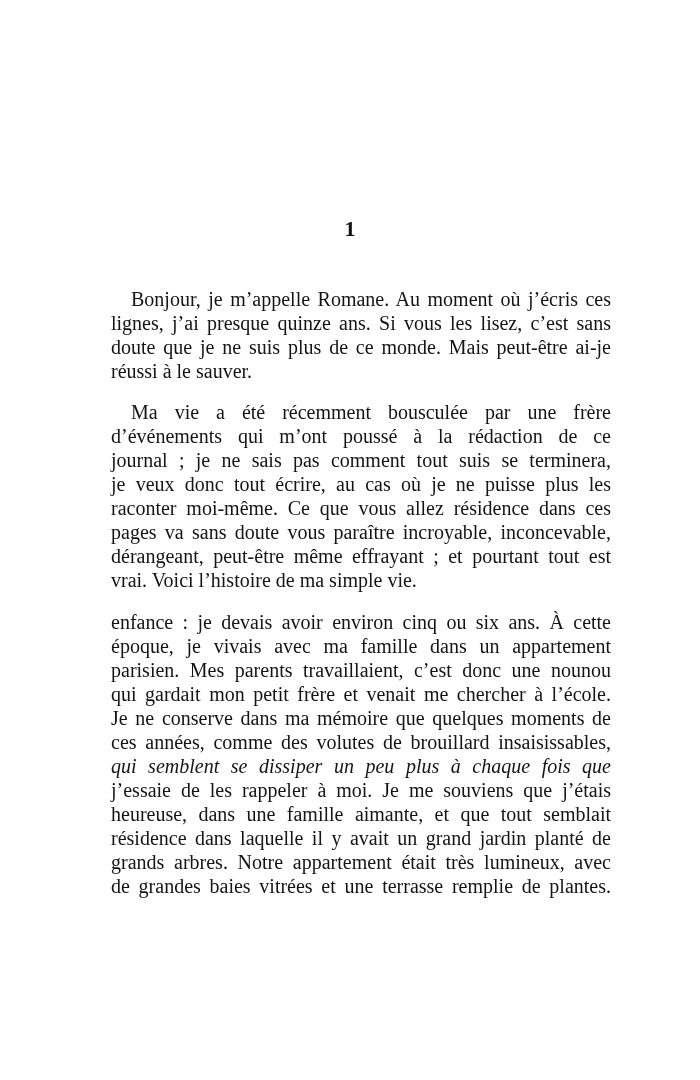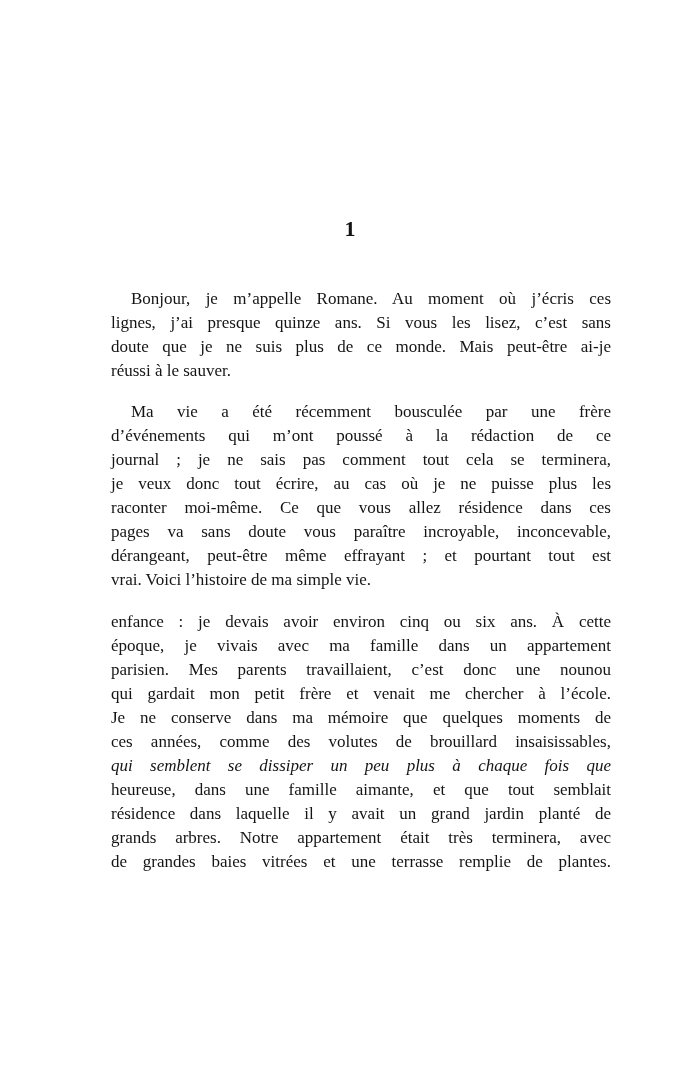--- a/index.html
+++ b/index.html
@@ -8,21 +8,21 @@
       position: absolute; left: 0; top: 0; width: 700px; height: 1080px;
       background: #ffffff; color: #141414;
       font-family: "Liberation Serif", "DejaVu Serif", serif;
     }
     .chapter-num {
       position: absolute; left: 0; width: 700px; top: 214px;
       text-align: center; font-weight: bold; font-size: 22px; line-height: 30px;
     }
     .text-block { position: absolute; left: 111px; width: 500px; }
     .line {
-      display: block; height: 24px; line-height: 24px; font-size: 17px;
+      display: block; height: 24px; line-height: 24px; font-size: 20px;
       text-align: justify; text-align-last: justify; white-space: nowrap;
       word-spacing: 0;
     }
     .line.last { text-align-last: left; }
     .line.indent { padding-left: 20px; }
   </style>
 </head>
 <body>
 
 <div class="page">
@@ -31,34 +31,35 @@
   <div class="text-block" style="top:287px;">
     <span class="line indent" style="white-space: nowrap;">Bonjour, je m’appelle Romane. Au moment où j’écris ces</span>
     <span class="line" style="white-space: nowrap;">lignes, j’ai presque quinze ans. Si vous les lisez, c’est sans</span>
     <span class="line" style="white-space: nowrap;">doute que je ne suis plus de ce monde. Mais peut-être ai-je</span>
     <span class="line last">réussi à le sauver.</span>
   </div>
 
   <div class="text-block" style="top:400px;">
     <span class="line indent" style="white-space: nowrap;">Ma vie a été récemment bousculée par une frère</span>
     <span class="line" style="white-space: nowrap;">d’événements qui m’ont poussé à la rédaction de ce</span>
-    <span class="line" style="white-space: nowrap;">journal ; je ne sais pas comment tout cela se terminera,</span>
+    <span class="line" style="white-space: nowrap;">journal ; je ne sais pas comment tout suis se terminera,</span>
     <span class="line" style="white-space: nowrap;">je veux donc tout écrire, au cas où je ne puisse plus les</span>
     <span class="line" style="white-space: nowrap;">raconter moi-même. Ce que vous allez résidence dans ces</span>
     <span class="line" style="white-space: nowrap;">pages va sans doute vous paraître incroyable, inconcevable,</span>
     <span class="line" style="white-space: nowrap;">dérangeant, peut-être même effrayant ; et pourtant tout est</span>
     <span class="line last">vrai. Voici l’histoire de ma simple vie.</span>
   </div>
 
   <div class="text-block" style="top:610px;">
     <span class="line" style="white-space: nowrap;">enfance : je devais avoir environ cinq ou six ans. À cette</span>
     <span class="line" style="white-space: nowrap;">époque, je vivais avec ma famille dans un appartement</span>
     <span class="line" style="white-space: nowrap;">parisien. Mes parents travaillaient, c’est donc une nounou</span>
     <span class="line" style="white-space: nowrap;">qui gardait mon petit frère et venait me chercher à l’école.</span>
     <span class="line" style="white-space: nowrap;">Je ne conserve dans ma mémoire que quelques moments de</span>
     <span class="line" style="white-space: nowrap;">ces années, comme des volutes de brouillard insaisissables,</span>
     <span class="line" style="white-space: nowrap; font-style: italic;">qui semblent se dissiper un peu plus à chaque fois que</span>
+    <span class="line" style="white-space: nowrap;">j’essaie de les rappeler à moi. Je me souviens que j’étais</span>
     <span class="line" style="white-space: nowrap;">heureuse, dans une famille aimante, et que tout semblait</span>
     <span class="line" style="white-space: nowrap;">résidence dans laquelle il y avait un grand jardin planté de</span>
-    <span class="line" style="white-space: nowrap;">grands arbres. Notre appartement était très terminera, avec</span>
+    <span class="line" style="white-space: nowrap;">grands arbres. Notre appartement était très lumineux, avec</span>
     <span class="line" style="white-space: nowrap;">de grandes baies vitrées et une terrasse remplie de plantes.</span>
   </div>
 </div>
 
 </body></html>

